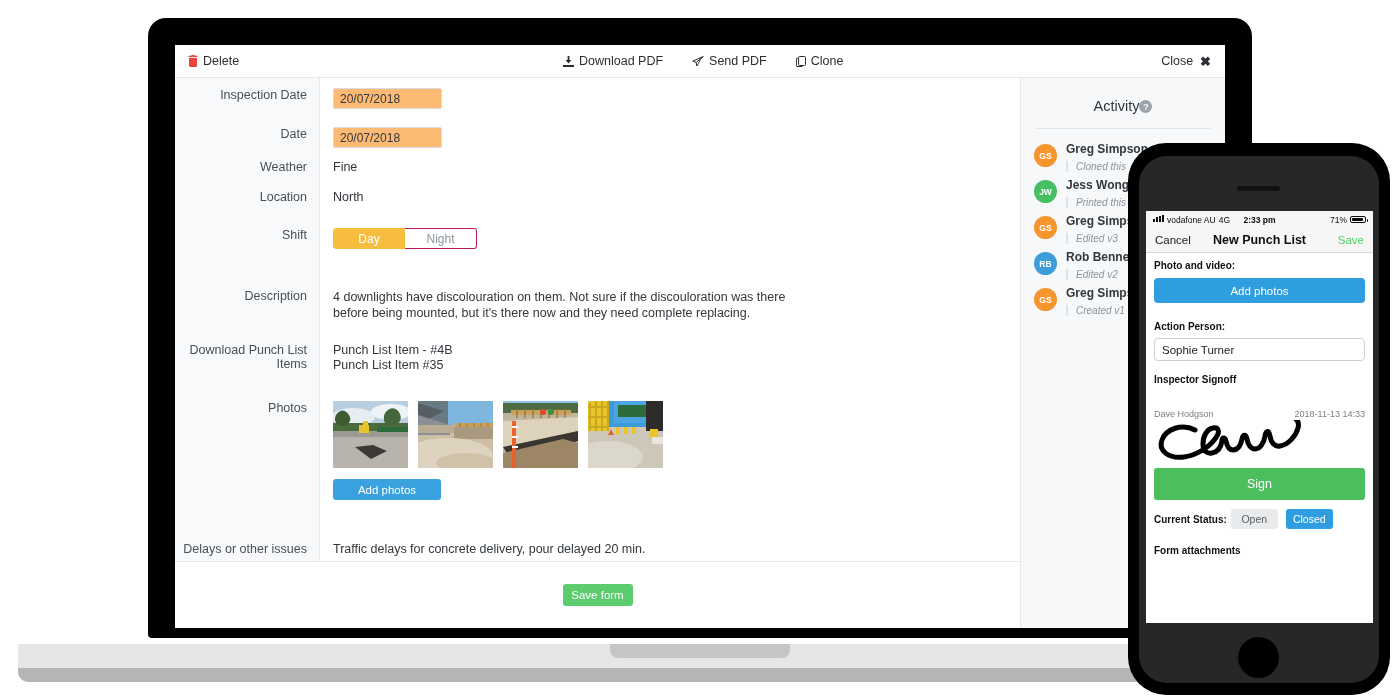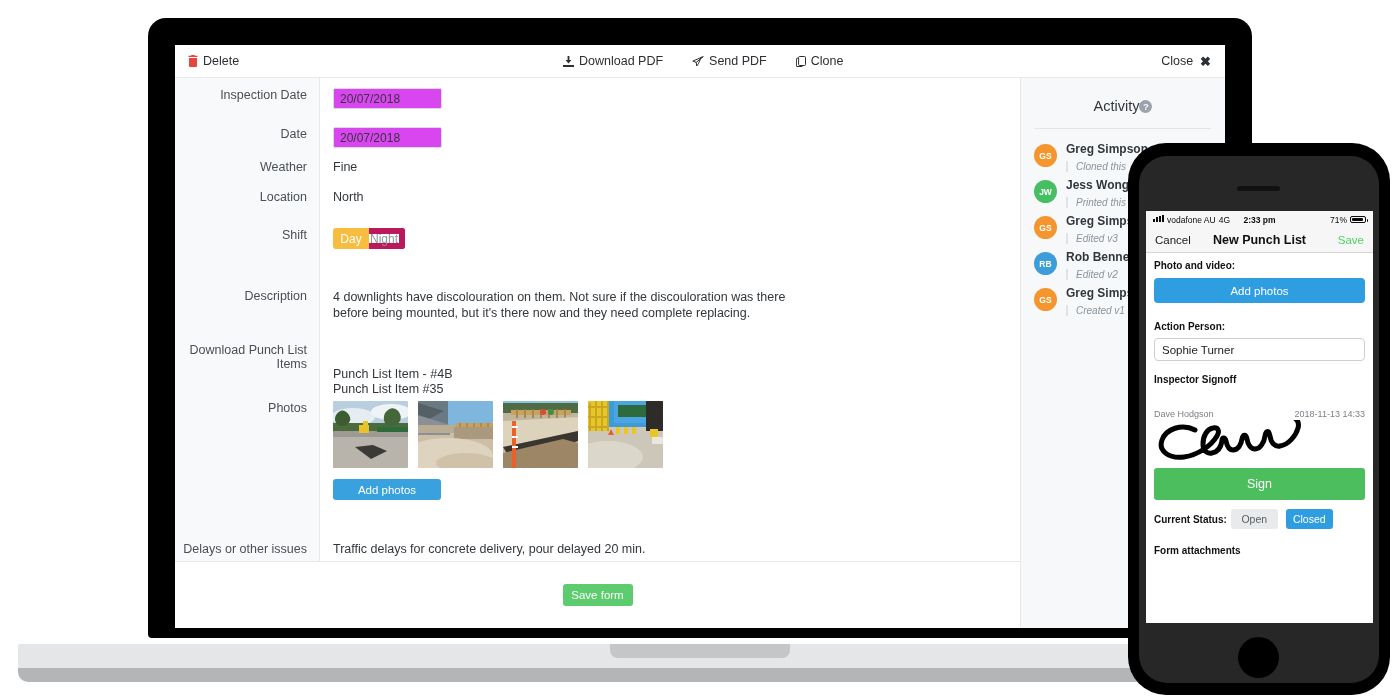--- a/index.html
+++ b/index.html
@@ -73,40 +73,40 @@
   }
   .row { position: absolute; left: 0; width: 845px; display: flex; }
   .row .lbl {
     width: 145px; padding-right: 13px; text-align: right;
     font-size: 12.5px; color: #4a4f55;
   }
   .row .val { padding-left: 13px; font-size: 12.5px; color: #32373c; }
 
   .date-input {
     display: inline-flex; align-items: stretch;
-    border: 1px solid #d8dce0; background: #d946ef; border-radius: 2px;
+    border: 1px solid #d8dce0; background: #fdba74; border-radius: 2px;
     height: 21px; width: 109px; overflow: hidden;
   }
   .date-input .txt {
     flex: 1; padding: 0 6px; font-size: 12px; color: #32373c;
     display: flex; align-items: center; border: none; outline: none;
     background: transparent; font-family: "Liberation Sans", sans-serif;
   }
 
   .shift-group { display: inline-flex; }
   .shift-btn {
-    width: 36px; height: 21px; font-size: 12px;
+    width: 72px; height: 21px; font-size: 12px;
     display: flex; align-items: center; justify-content: center;
-    border: 6px solid #be185d; cursor: pointer;
+    border: 1px solid #be185d; cursor: pointer;
   }
   .shift-btn.on { background: #f8bd3f; border-color: #f8bd3f; color: #fff; border-radius: 3px 0 0 3px; }
   .shift-btn.off { background: #fff; color: #8e979f; border-left: none; border-radius: 0 3px 3px 0; }
 
   .desc { line-height: 16px; max-width: 470px; }
-  .plist { line-height: 15px; margin-top: 24px; }
+  .plist { line-height: 15px; }
 
   .photos { display: flex; gap: 10px; }
   .thumb { width: 75px; height: 67px; overflow: hidden; border-radius: 1px; }
   .thumb svg { display:block; }
   .addphotos {
     margin-top: 11px; display: inline-flex; align-items: center;
     justify-content: center; width: 108px; height: 21px;
     background: #39a1dd; color: #fff; font-size: 11.5px;
     border-radius: 3px; cursor: pointer;
   }

